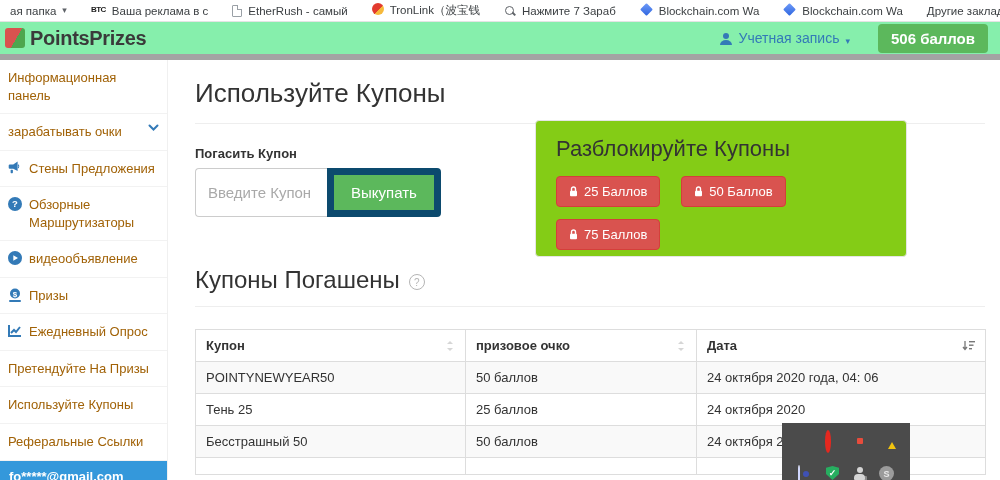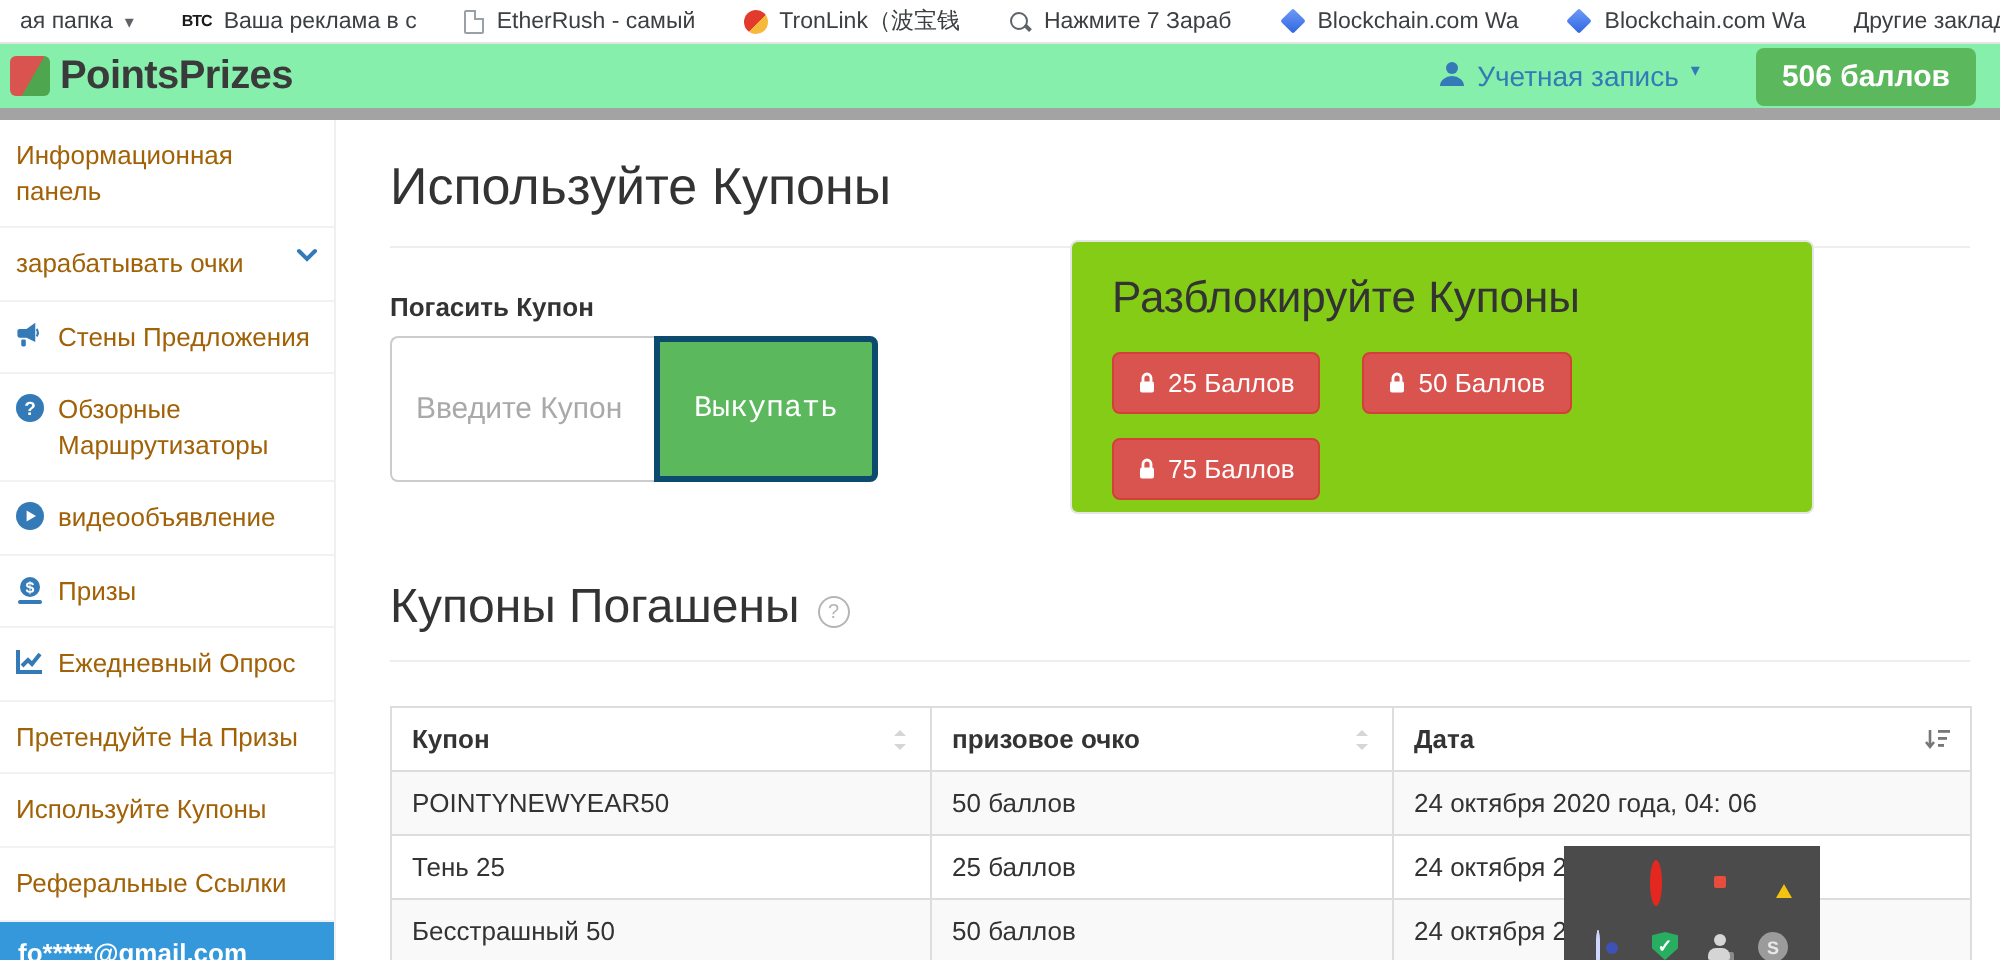--- a/index.html
+++ b/index.html
@@ -3,21 +3,21 @@
 <meta charset="utf-8">
 <style>
   * { margin:0; padding:0; box-sizing:border-box; }
   html,body { width:1000px; height:480px; overflow:hidden; background:#fff;
     font-family:"Liberation Sans", sans-serif; position:relative; }
 
   
   .bookmarks-bar { height:22px; display:flex; align-items:center; gap:24px;
     padding:0 10px; font-size:11.5px; color:#3c4043; background:#fff;
     border-bottom:1px solid #e4e4e4; white-space:nowrap; }
-  .bm-item { display:inline-flex; align-items:center; gap:6px; cursor:pointer; }
+  .bm-item { display:inline-flex; align-items:flex-start; gap:6px; cursor:pointer; }
   .bm-caret { font-size:9px; color:#5f6368; }
   .bm-icon-btc { font-weight:bold; font-size:8px; color:#1a1a1a; letter-spacing:-0.5px; }
   .bm-icon-page { width:10px; height:12px; border:1px solid #9aa0a6; border-radius:1px;
     position:relative; background:#fff; }
   .bm-icon-page::after{ content:""; position:absolute; right:-1px; top:-1px; width:4px;
     height:4px; background:#fff; border-left:1px solid #9aa0a6; border-bottom:1px solid #9aa0a6;}
   .bm-icon-tron { width:12px; height:12px; border-radius:50%;
     background:linear-gradient(135deg,#e23b2e 55%, #f6b93b 55%); }
   .bm-icon-search { width:12px; height:12px; position:relative; }
   .bm-icon-search::before { content:""; position:absolute; left:1px; top:1px; width:7px;
@@ -29,21 +29,21 @@
   .bm-other { margin-left:auto; display:inline-flex; align-items:center; gap:5px; }
 
   
   .site-header { height:38px; display:flex; align-items:center; padding:0 12px;
     background:#86efac; border-bottom:6px solid #a3a3a3; }
   .brand { display:flex; align-items:center; gap:5px; }
   .brand-icon { width:20px; height:20px; margin-left:-7px; border-radius:3px;
     background:linear-gradient(120deg,#d9534f 55%, #4ea64e 55%); }
   .brand-name { font-size:20px; font-weight:bold; color:#3a3a3a; letter-spacing:-0.3px; }
   .header-right { margin-left:auto; display:flex; align-items:center; gap:28px; }
-  .account-link { display:inline-flex; align-items:flex-start; gap:6px; color:#337ab7;
+  .account-link { display:inline-flex; align-items:flex-end; gap:6px; color:#337ab7;
     font-size:14px; cursor:pointer; }
   .points-badge { background:#5cb85c; color:#fff; font-weight:bold; font-size:15px;
     padding:6px 13px; border-radius:4px; }
 
   
   .sidebar { position:absolute; left:0; top:60px; width:168px; bottom:0; background:#fff;
     border-right:1px solid #f0f0f0; font-size:13px; }
   .side-item { display:flex; align-items:flex-start; gap:7px; padding:9px 8px;
     color:#a16207; border-bottom:1px solid #f2f2f2; cursor:pointer; line-height:1.35; }
   .side-item .grow { flex:1; }
@@ -54,23 +54,23 @@
   
   .main { position:absolute; left:168px; top:60px; right:0; bottom:0; background:#fff;
     padding:18px 15px 0 27px; }
   .page-title { font-size:26px; font-weight:400; color:#333; padding-bottom:14px;
     border-bottom:1px solid #eee; }
   .redeem-label { margin-top:22px; font-weight:bold; font-size:13px; color:#333; }
   .redeem-group { margin-top:7px; display:flex; }
   .redeem-input { width:132px; padding:9px 12px; font-size:15px; border:1px solid #ccc;
     border-right:none; border-radius:4px 0 0 4px; color:#6d28d9; outline:none; }
   .redeem-input::placeholder { color:#a9a9a9; }
-  .redeem-btn { background:#5cb85c; border:3px solid #0c4a6e; color:#fff; font-size:15px;
-    padding:25px 17px; border-radius:0 4px 4px 0; cursor:pointer;
-    font-family:Liberation Mono, monospace; }
+  .redeem-btn { background:#5cb85c; border:7px solid #0c4a6e; color:#fff; font-size:15px;
+    padding:9px 17px; border-radius:0 4px 4px 0; cursor:pointer;
+    font-family:Liberation Sans, sans-serif; }
 
   .unlock-panel { position:absolute; left:367px; top:60px; width:372px; height:137px;
     background:#84cc16; border:1px solid #e5e5e5; border-radius:4px; padding:15px 20px; }
   .unlock-title { font-size:22px; font-weight:400; color:#333; margin-bottom:14px; }
   .unlock-buttons { display:flex; flex-wrap:wrap; column-gap:21px; row-gap:12px; }
   .unlock-btn { background:#d9534f; border:1px solid #d43f3a; color:#fff; font-size:13px;
     padding:7px 12px; border-radius:4px; display:inline-flex; align-items:center; gap:6px;
     cursor:pointer; font-family:"Liberation Sans", sans-serif; }
 
   .redeemed-section { margin-top:49px; }

